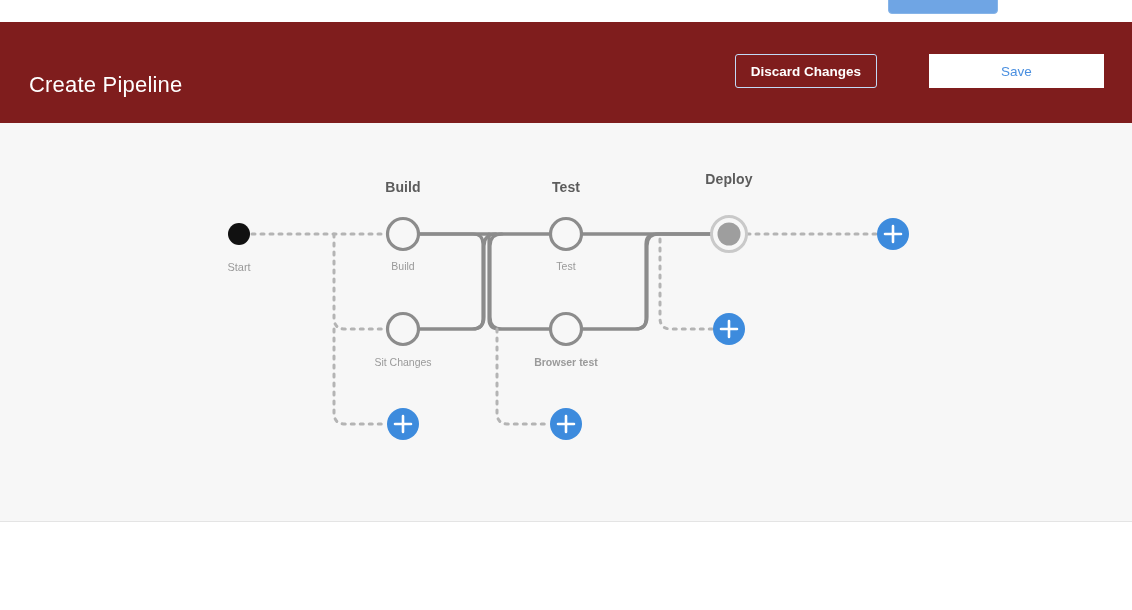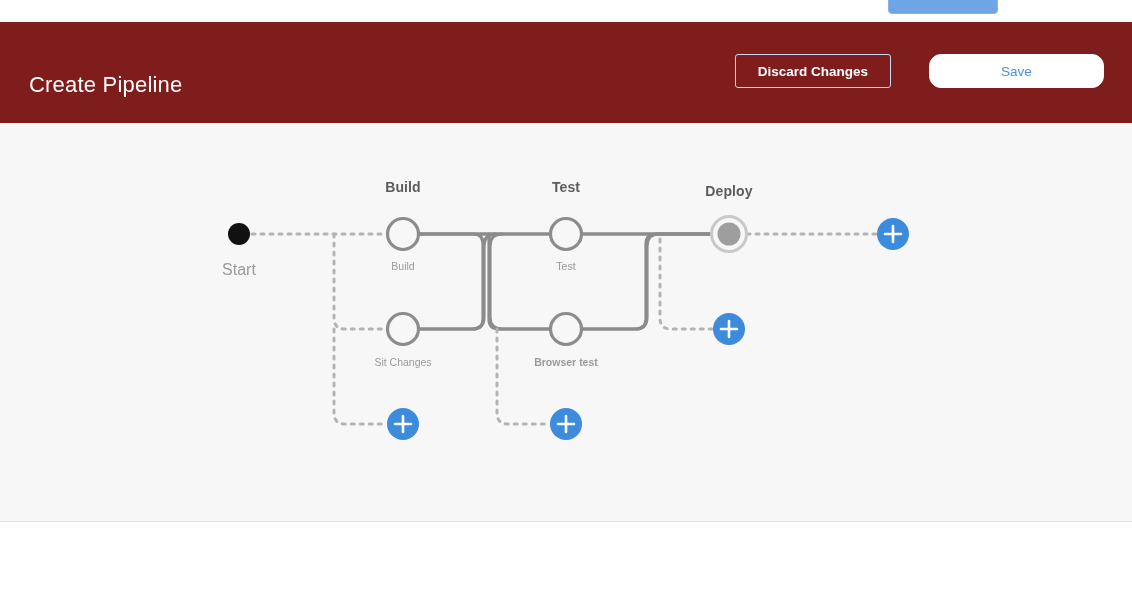--- a/index.html
+++ b/index.html
@@ -59,41 +59,41 @@
     font-size: 22px;
     color: #ffffff;
     font-weight: 400;
     letter-spacing: 0.2px;
     white-space: nowrap;
   }
   .btn-discard {
     position: absolute;
     left: 735px;
     top: 32px;
-    width: 156px;
+    width: 142px;
     height: 34px;
     border: 1px solid #c2daf5;
     border-radius: 3px;
     background: transparent;
     color: #ffffff;
     font-size: 13.5px;
     font-weight: bold;
     font-family: "Liberation Sans", sans-serif;
     cursor: pointer;
     padding: 0;
     box-sizing: border-box;
   }
   .btn-save {
     position: absolute;
     left: 929px;
     top: 32px;
     width: 175px;
     height: 34px;
     border: 1px solid #ffffff;
-    border-radius: 12px;
+    border-radius: 0;
     background: #ffffff;
     color: #4a8fe0;
     font-size: 13.5px;
     font-weight: 400;
     font-family: "Liberation Sans", sans-serif;
     cursor: pointer;
     padding: 0;
     box-sizing: border-box;
   }
 
@@ -129,21 +129,21 @@
     color: #5c5c5c;
     font-weight: bold;
     letter-spacing: 0.1px;
   }
   .job-label {
     font-size: 10.5px;
     color: #9a9a9a;
     font-weight: 400;
   }
   .start-label {
-    font-size: 16px;
+    font-size: 11px;
     color: #9a9a9a;
   }
 
   
   .detail {
     position: absolute;
     left: 0;
     top: 523px;
     width: 1132px;
     height: 87px;
@@ -248,21 +248,21 @@
     <div class="lbl start-label" style="left:239px; top:138px;">Start</div>
 
     <div class="lbl stage-title" style="left:403px; top:56px;">Build</div>
     <div class="lbl job-label" style="left:403px; top:137px;">Build</div>
     <div class="lbl job-label" style="left:403px; top:233px;">Sit Changes</div>
 
     <div class="lbl stage-title" style="left:566px; top:56px;">Test</div>
     <div class="lbl job-label" style="left:566px; top:137px;">Test</div>
     <div class="lbl job-label" style="left:566px; top:233px;font-weight:bold;">Browser test</div>
 
-    <div class="lbl stage-title" style="left:729px; top:60px;">Deploy</div>
+    <div class="lbl stage-title" style="left:729px; top:48px;">Deploy</div>
   </div>
 
   <div class="detail">
     
     
   </div>
 
 </div>
 
 </body></html>

